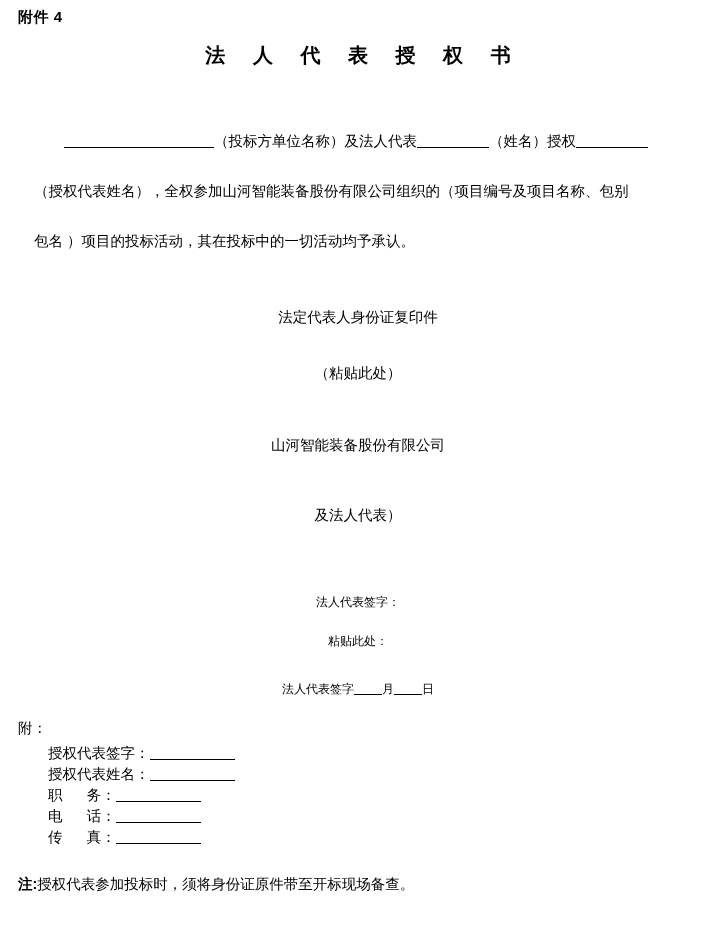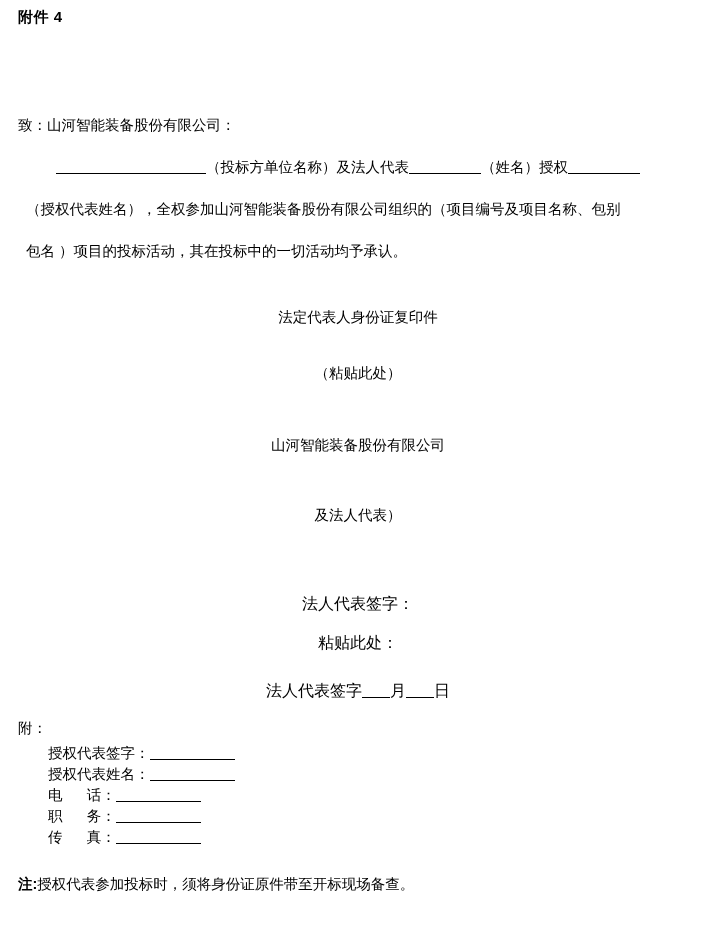--- a/index.html
+++ b/index.html
@@ -50,21 +50,21 @@
     top: 108px;
     font-family: "Liberation Sans", "DejaVu Sans", sans-serif;
     font-size: 14.5px;
     line-height: 34px;
     text-align: justify;
   }
   .salutation {
     margin: 0;
   }
   .para {
-    margin: 8px;
+    margin: 16px;
     text-indent: 0;
   }
   .indent-first {
     padding-left: 30px;
   }
   .blank-long {
     display: inline-block;
     border-bottom: 1px solid #000;
     width: 150px;
     vertical-align: -2px;
@@ -87,21 +87,21 @@
   .l-paste1 { top: 364px; }
   .l-idcard-auth { top: 436px; }
   .l-paste2 { top: 506px; }
 
   .sign-block {
     position: absolute;
     left: 0;
     right: 0;
     text-align: center;
     font-family: "Liberation Sans", "DejaVu Sans", sans-serif;
-    font-size: 16px;
+    font-size: 12px;
   }
   .s-sign { top: 594px; }
   .s-seal { top: 633px; }
   .s-date { top: 681px; }
   .date-blank {
     display: inline-block;
     border-bottom: 1px solid #000;
     width: 28px;
     vertical-align: -2px;
   }
@@ -141,23 +141,23 @@
     font-weight: bold;
   }
 </style>
 </head>
 <body>
 
 <div class="page">
 
   <div class="attach-label">附件 4</div>
 
+  <div class="doc-title">法 人 代 表 授 权 书</div>
 
   <div class="body-text">
-    <p class="salutation">致：山河智能装备股份有限公司：</p>
     <p class="para indent-first">
       <span class="blank-long"></span><span>（投标方单位名称）及法人代表</span><span class="blank-med"></span><span>（姓名）授权</span><span class="blank-med"></span>
     </p>
     <p class="para">
       <span>（授权代表姓名），全权参加山河智能装备股份有限公司组织的（项目编号及项目名称、包别</span>
     </p>
     <p class="para">
       <span>包名 ）项目的投标活动，其在投标中的一切活动均予承认。</span>
     </p>
   </div>
@@ -170,22 +170,22 @@
   <div class="sign-block s-sign">法人代表签字：</div>
   <div class="sign-block s-seal">粘贴此处：</div>
   <div class="sign-block s-date">
     <span>法人代表签字</span><span class="date-blank"></span><span>月</span><span class="date-blank"></span><span>日</span>
   </div>
 
   <div class="appendix-label">附：</div>
   <div class="appendix-list">
     <div class="appendix-row"><span>授权代表签字：</span><span class="fill"></span></div>
     <div class="appendix-row"><span>授权代表姓名：</span><span class="fill"></span></div>
+    <div class="appendix-row"><span>职      务：</span><span class="fill"></span></div>
     <div class="appendix-row"><span>电      话：</span><span class="fill"></span></div>
-    <div class="appendix-row"><span>职      务：</span><span class="fill"></span></div>
     <div class="appendix-row"><span>传      真：</span><span class="fill"></span></div>
   </div>
 
   <div class="note">
     <span class="note-bold">注:</span><span>授权代表参加投标时，须将身份证原件带至开标现场备查。</span>
   </div>
 
 </div>
 
 </body></html>

